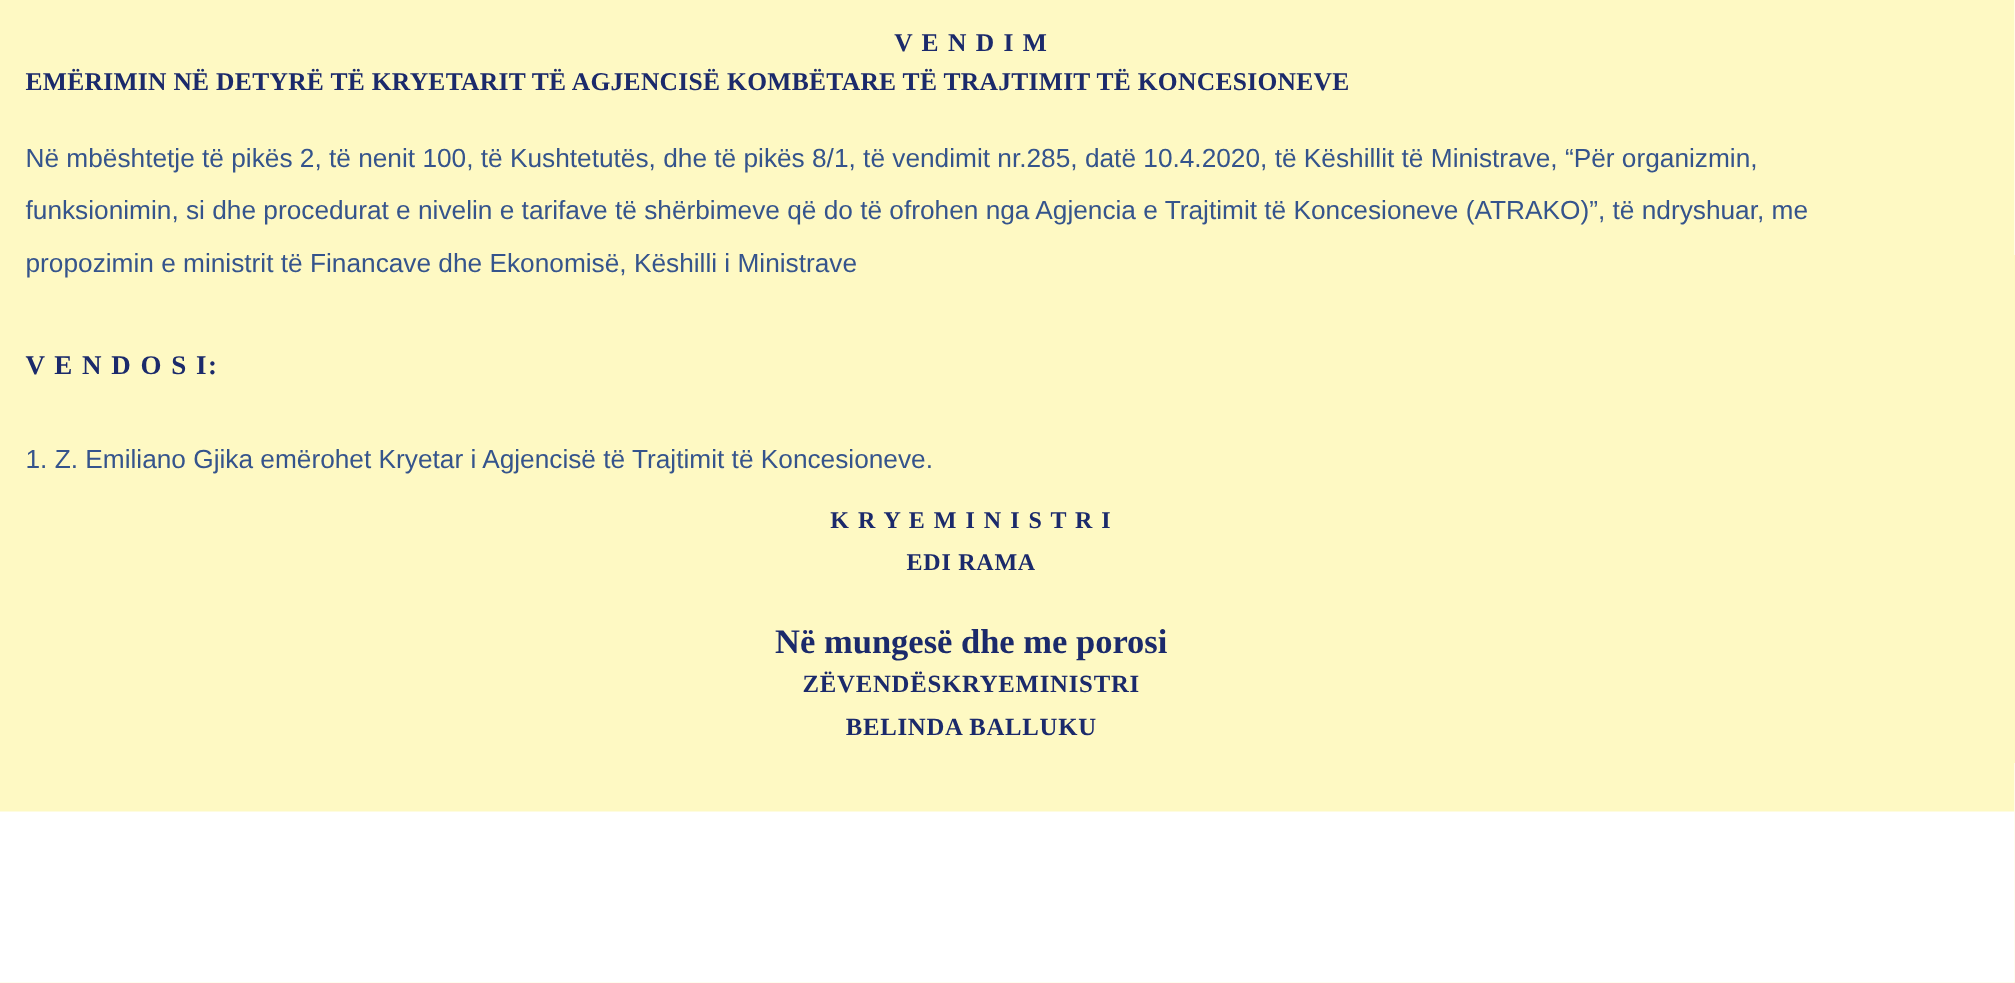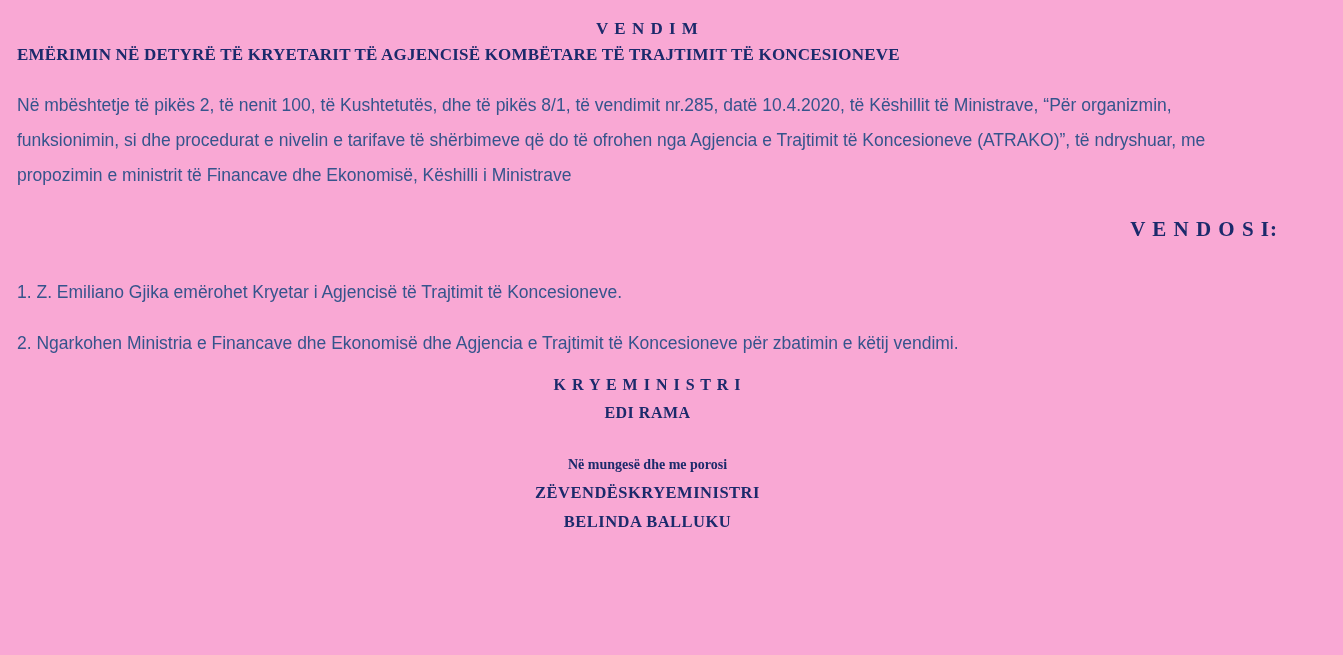--- a/index.html
+++ b/index.html
@@ -9,23 +9,23 @@
   }
   body {
     width: 1343px;
     height: 655px;
     overflow: hidden;
     font-family: "Liberation Sans", sans-serif;
   }
   .page {
     box-sizing: border-box;
     width: 1343px;
-    height: 655px;
+    height: 541px;
     padding: 14px 65px 20px 17px;
-    background: #f9a8d4;
+    background: #fef9c3;
   }
   
   .h-serif {
     font-family: "Liberation Serif", serif;
     font-weight: bold;
     color: #1b2a6b;
     margin: 0;
   }
   .doc-title {
     text-align: center;
@@ -51,25 +51,25 @@
     font-size: 17.5px;
     line-height: 35px;
     margin: 0;
   }
   .preamble {
     margin-top: 22px;
     margin-bottom: 0;
     max-width: 1262px;
   }
   .decision-heading {
-    text-align: right;
-    font-size: 21px;
+    text-align: left;
+    font-size: 18px;
     line-height: 20px;
     letter-spacing: 1px;
-    margin-top: 26px;
+    margin-top: 40px;
   }
   .item {
     margin-top: 36px;
   }
   .item + .item {
     margin-top: 16px;
   }
   .effectivity {
     margin-top: 19px;
   }
@@ -85,21 +85,21 @@
   .sig-name {
     font-size: 16px;
     line-height: 28px;
     letter-spacing: 0.5px;
   }
   .deputy-block {
     margin-top: 24px;
     text-align: center;
   }
   .deputy-note {
-    font-size: 14px;
+    font-size: 23px;
     line-height: 28px;
   }
   .deputy-role {
     font-size: 16.5px;
     line-height: 28px;
     letter-spacing: 0.5px;
     font-family: Liberation Serif, serif;
   }
   .deputy-name {
     font-size: 16.5px;
@@ -116,21 +116,20 @@
 
 
   <div class="h-serif doc-subject">EMËRIMIN NË DETYRË TË KRYETARIT TË AGJENCISË KOMBËTARE TË TRAJTIMIT TË KONCESIONEVE</div>
 
   <p class="body-text preamble">Në mbështetje të pikës 2, të nenit 100, të Kushtetutës, dhe të pikës 8/1, të vendimit nr.285, datë 10.4.2020, të Këshillit të Ministrave, “Për organizmin, funksionimin, si dhe procedurat e nivelin e tarifave të shërbimeve që do të ofrohen nga Agjencia e Trajtimit të Koncesioneve (ATRAKO)”, të ndryshuar, me propozimin e ministrit të Financave dhe Ekonomisë, Këshilli i Ministrave</p>
 
   <div class="h-serif decision-heading">V E N D O S I:</div>
 
   <p class="body-text item">1. Z. Emiliano Gjika emërohet Kryetar i Agjencisë të Trajtimit të Koncesioneve.</p>
 
-  <p class="body-text item">2. Ngarkohen Ministria e Financave dhe Ekonomisë dhe Agjencia e Trajtimit të Koncesioneve për zbatimin e këtij vendimi.</p>
 
 
   <div class="sig-block">
     <div class="h-serif sig-role">K R Y E M I N I S T R I</div>
     <div class="h-serif sig-name">EDI RAMA</div>
   </div>
 
   <div class="deputy-block">
     <div class="h-serif deputy-note">Në mungesë dhe me porosi</div>
     <div class="h-serif deputy-role">ZËVENDËSKRYEMINISTRI</div>

